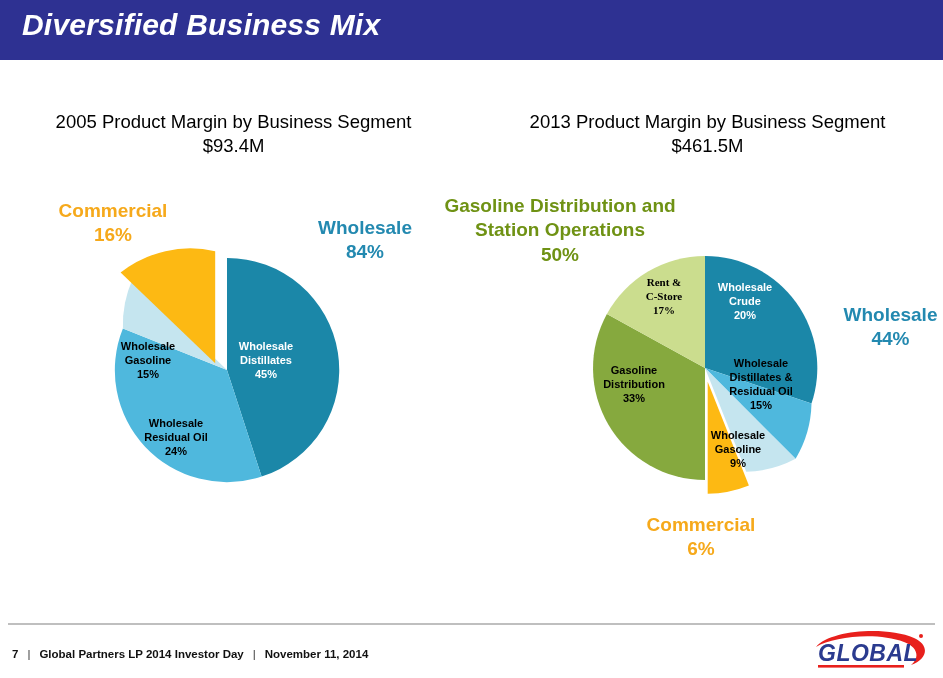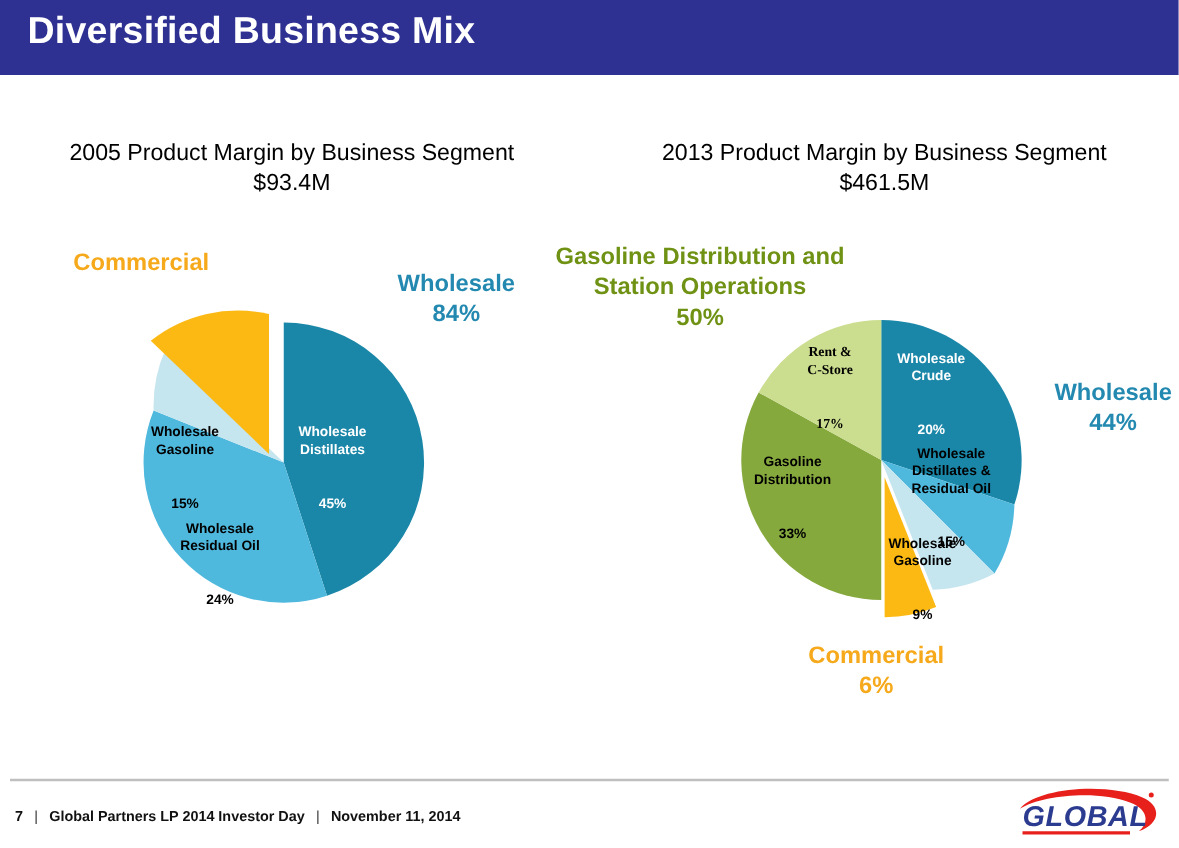--- a/index.html
+++ b/index.html
@@ -24,20 +24,21 @@
     background: #2e3192;
   }
   #slide-title {
     position: absolute;
     left: 22px; top: 8px;
     font-size: 30px;
     font-weight: bold;
     color: #ffffff;
     letter-spacing: 0.2px;
     white-space: nowrap;
+    font-style: italic;
   }
 
   
   .chart-title {
     position: absolute;
     font-size: 18.5px;
     font-weight: normal;
     color: #000;
     text-align: center;
     line-height: 1.32;
@@ -58,21 +59,21 @@
   
   .slice-label {
     position: absolute;
     text-align: center;
     font-size: 11px;
     font-weight: bold;
     line-height: 1.28;
     white-space: nowrap;
     pointer-events: none;
   }
-  .slice-label .pct { display: block; margin-top: 29px; }
+  .slice-label .pct { display: block; }
   .slice-label.on-dark  { color: #ffffff; }
   .slice-label.on-light { color: #000000; }
 
   
   .callout {
     position: absolute;
     font-size: 19px;
     font-weight: bold;
     line-height: 1.28;
     text-align: center;
@@ -155,20 +156,21 @@
 
   <div class="slice-label on-light" style="left:-2px; top:101px; width:110px;">
     <span>Wholesale</span><br>
     <span>Gasoline</span>
     <span class="pct">15%</span>
   </div>
 </div>
 
 <div class="callout gold" style="left:38px; top:199px; width:150px;">
   <span>Commercial</span>
+  <span class="pct">16%</span>
 </div>
 
 <div class="callout teal" style="left:295px; top:216px; width:140px;">
   <span>Wholesale</span>
   <span class="pct">84%</span>
 </div>
 
 <div id="chart-title-right" class="chart-title">
   <span>2013 Product Margin by Business Segment</span>
   <span class="amount">$461.5M</span>

